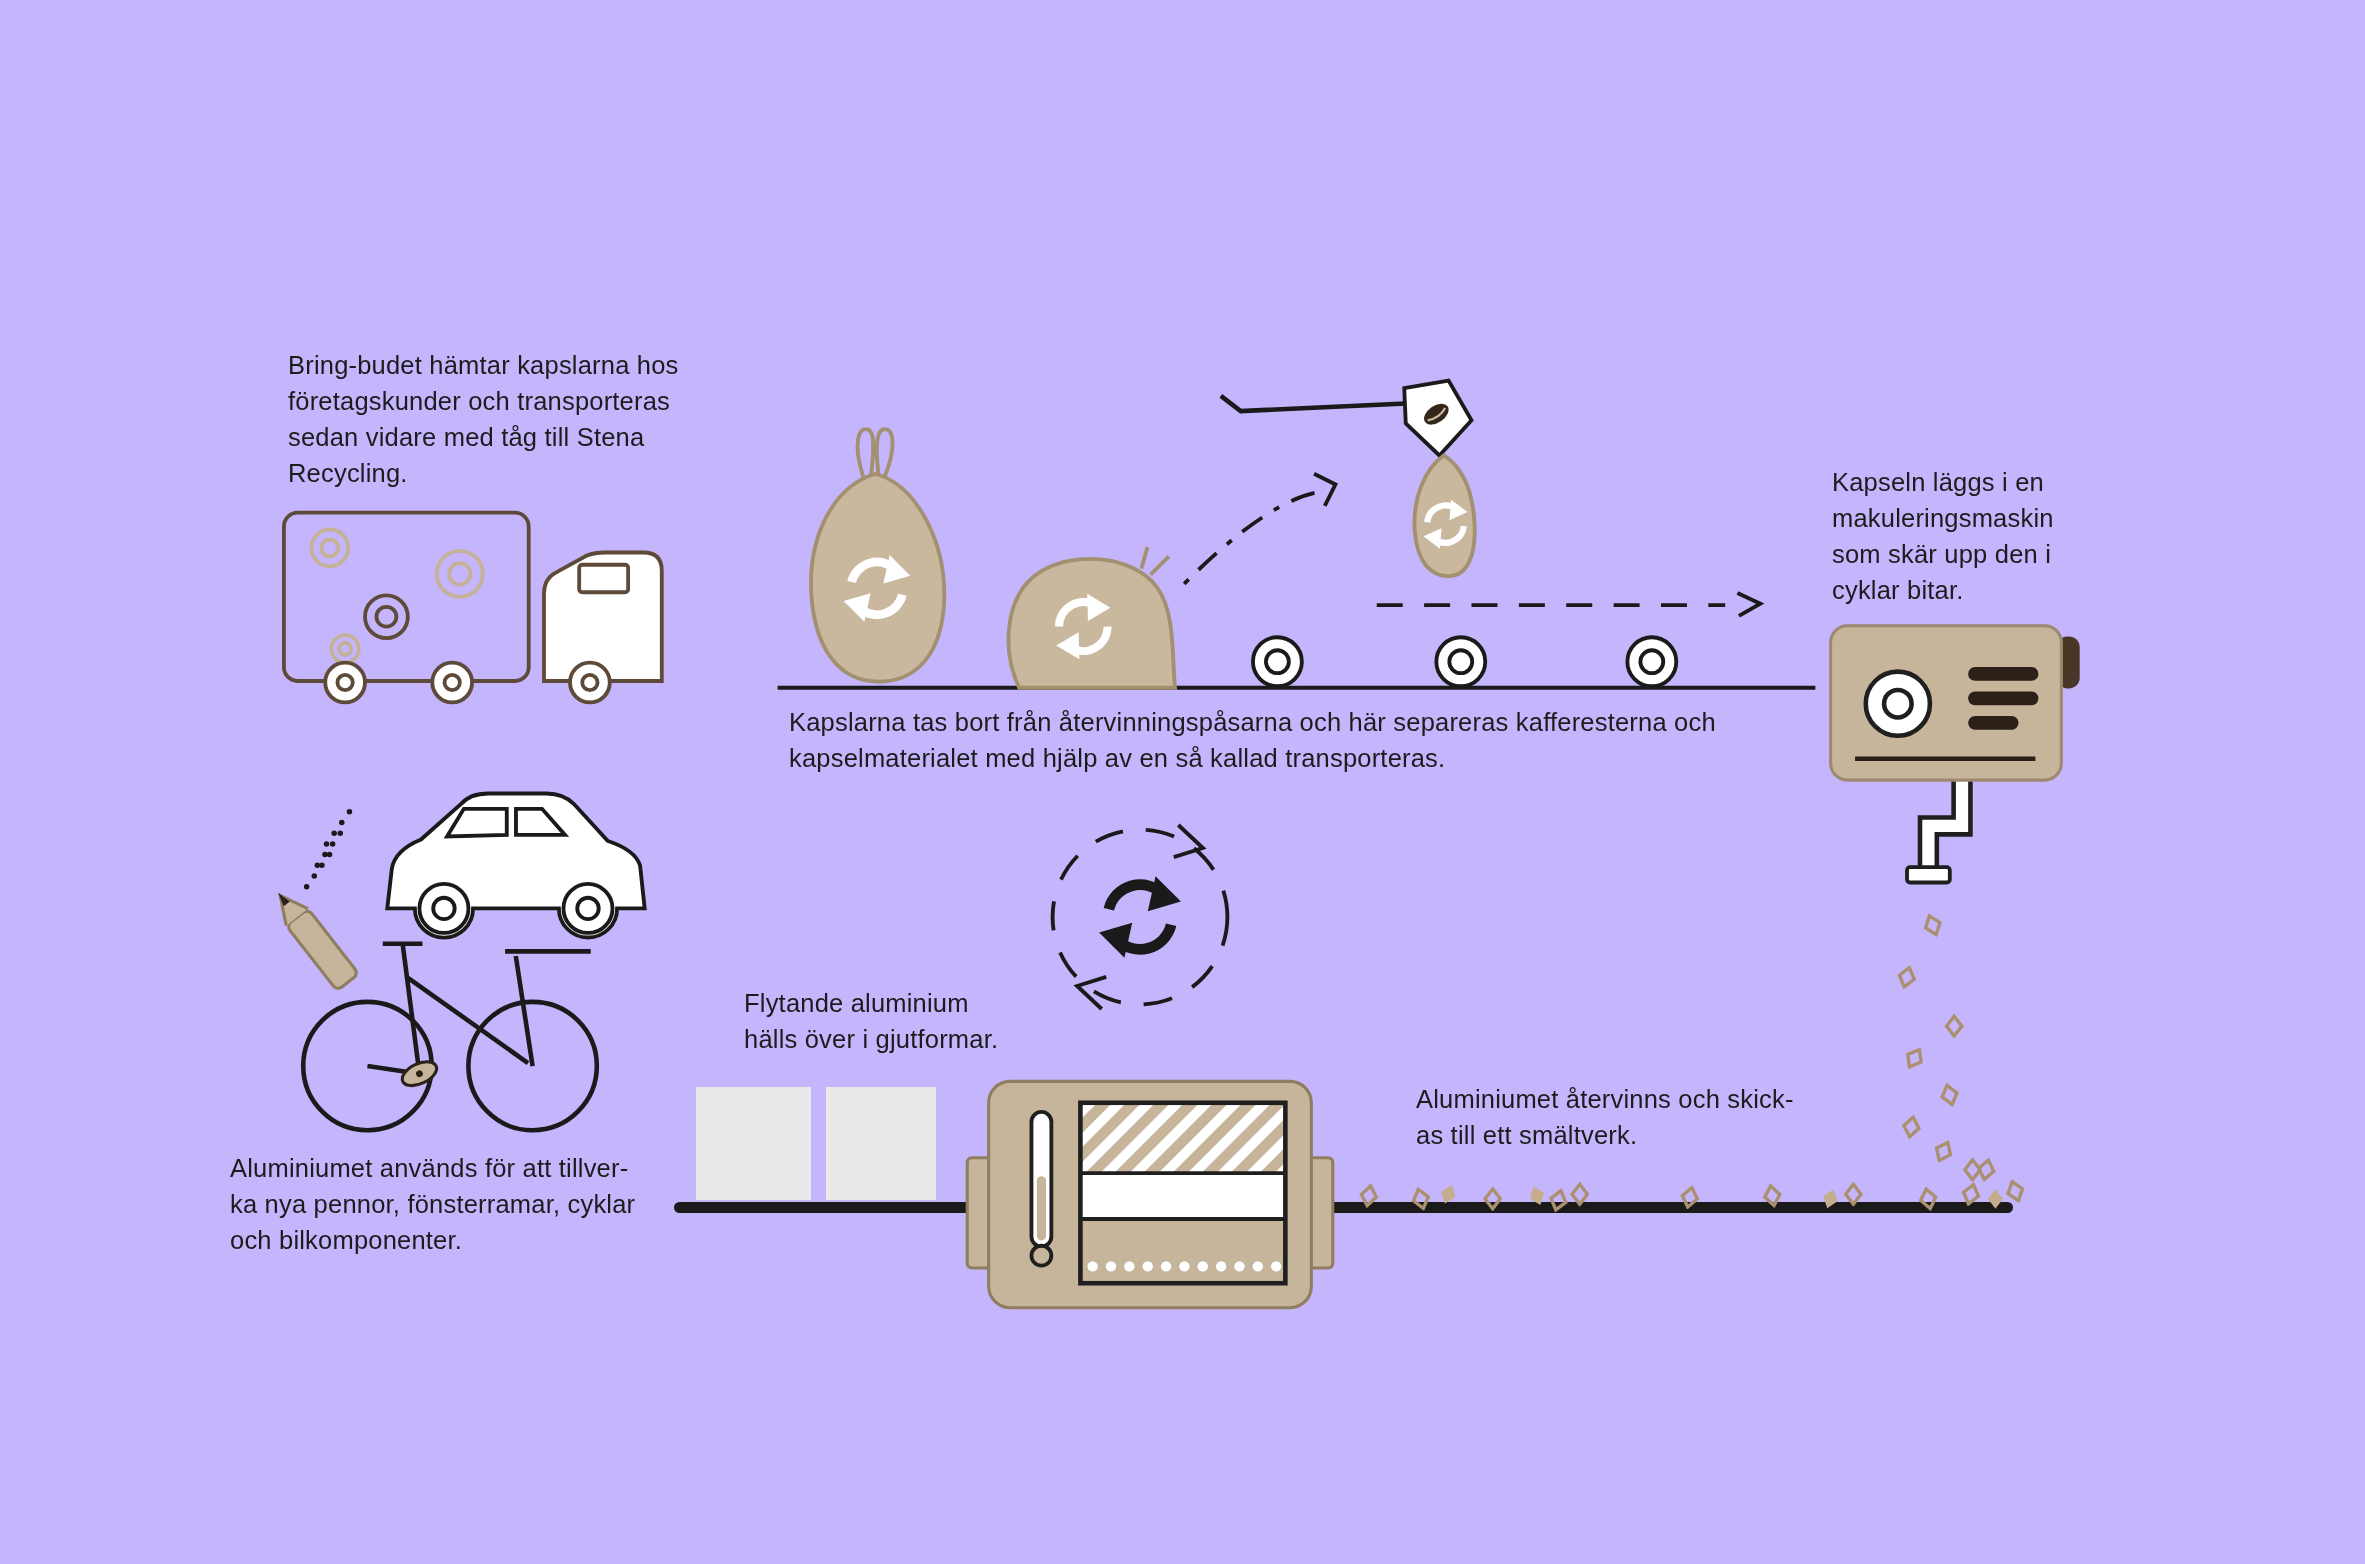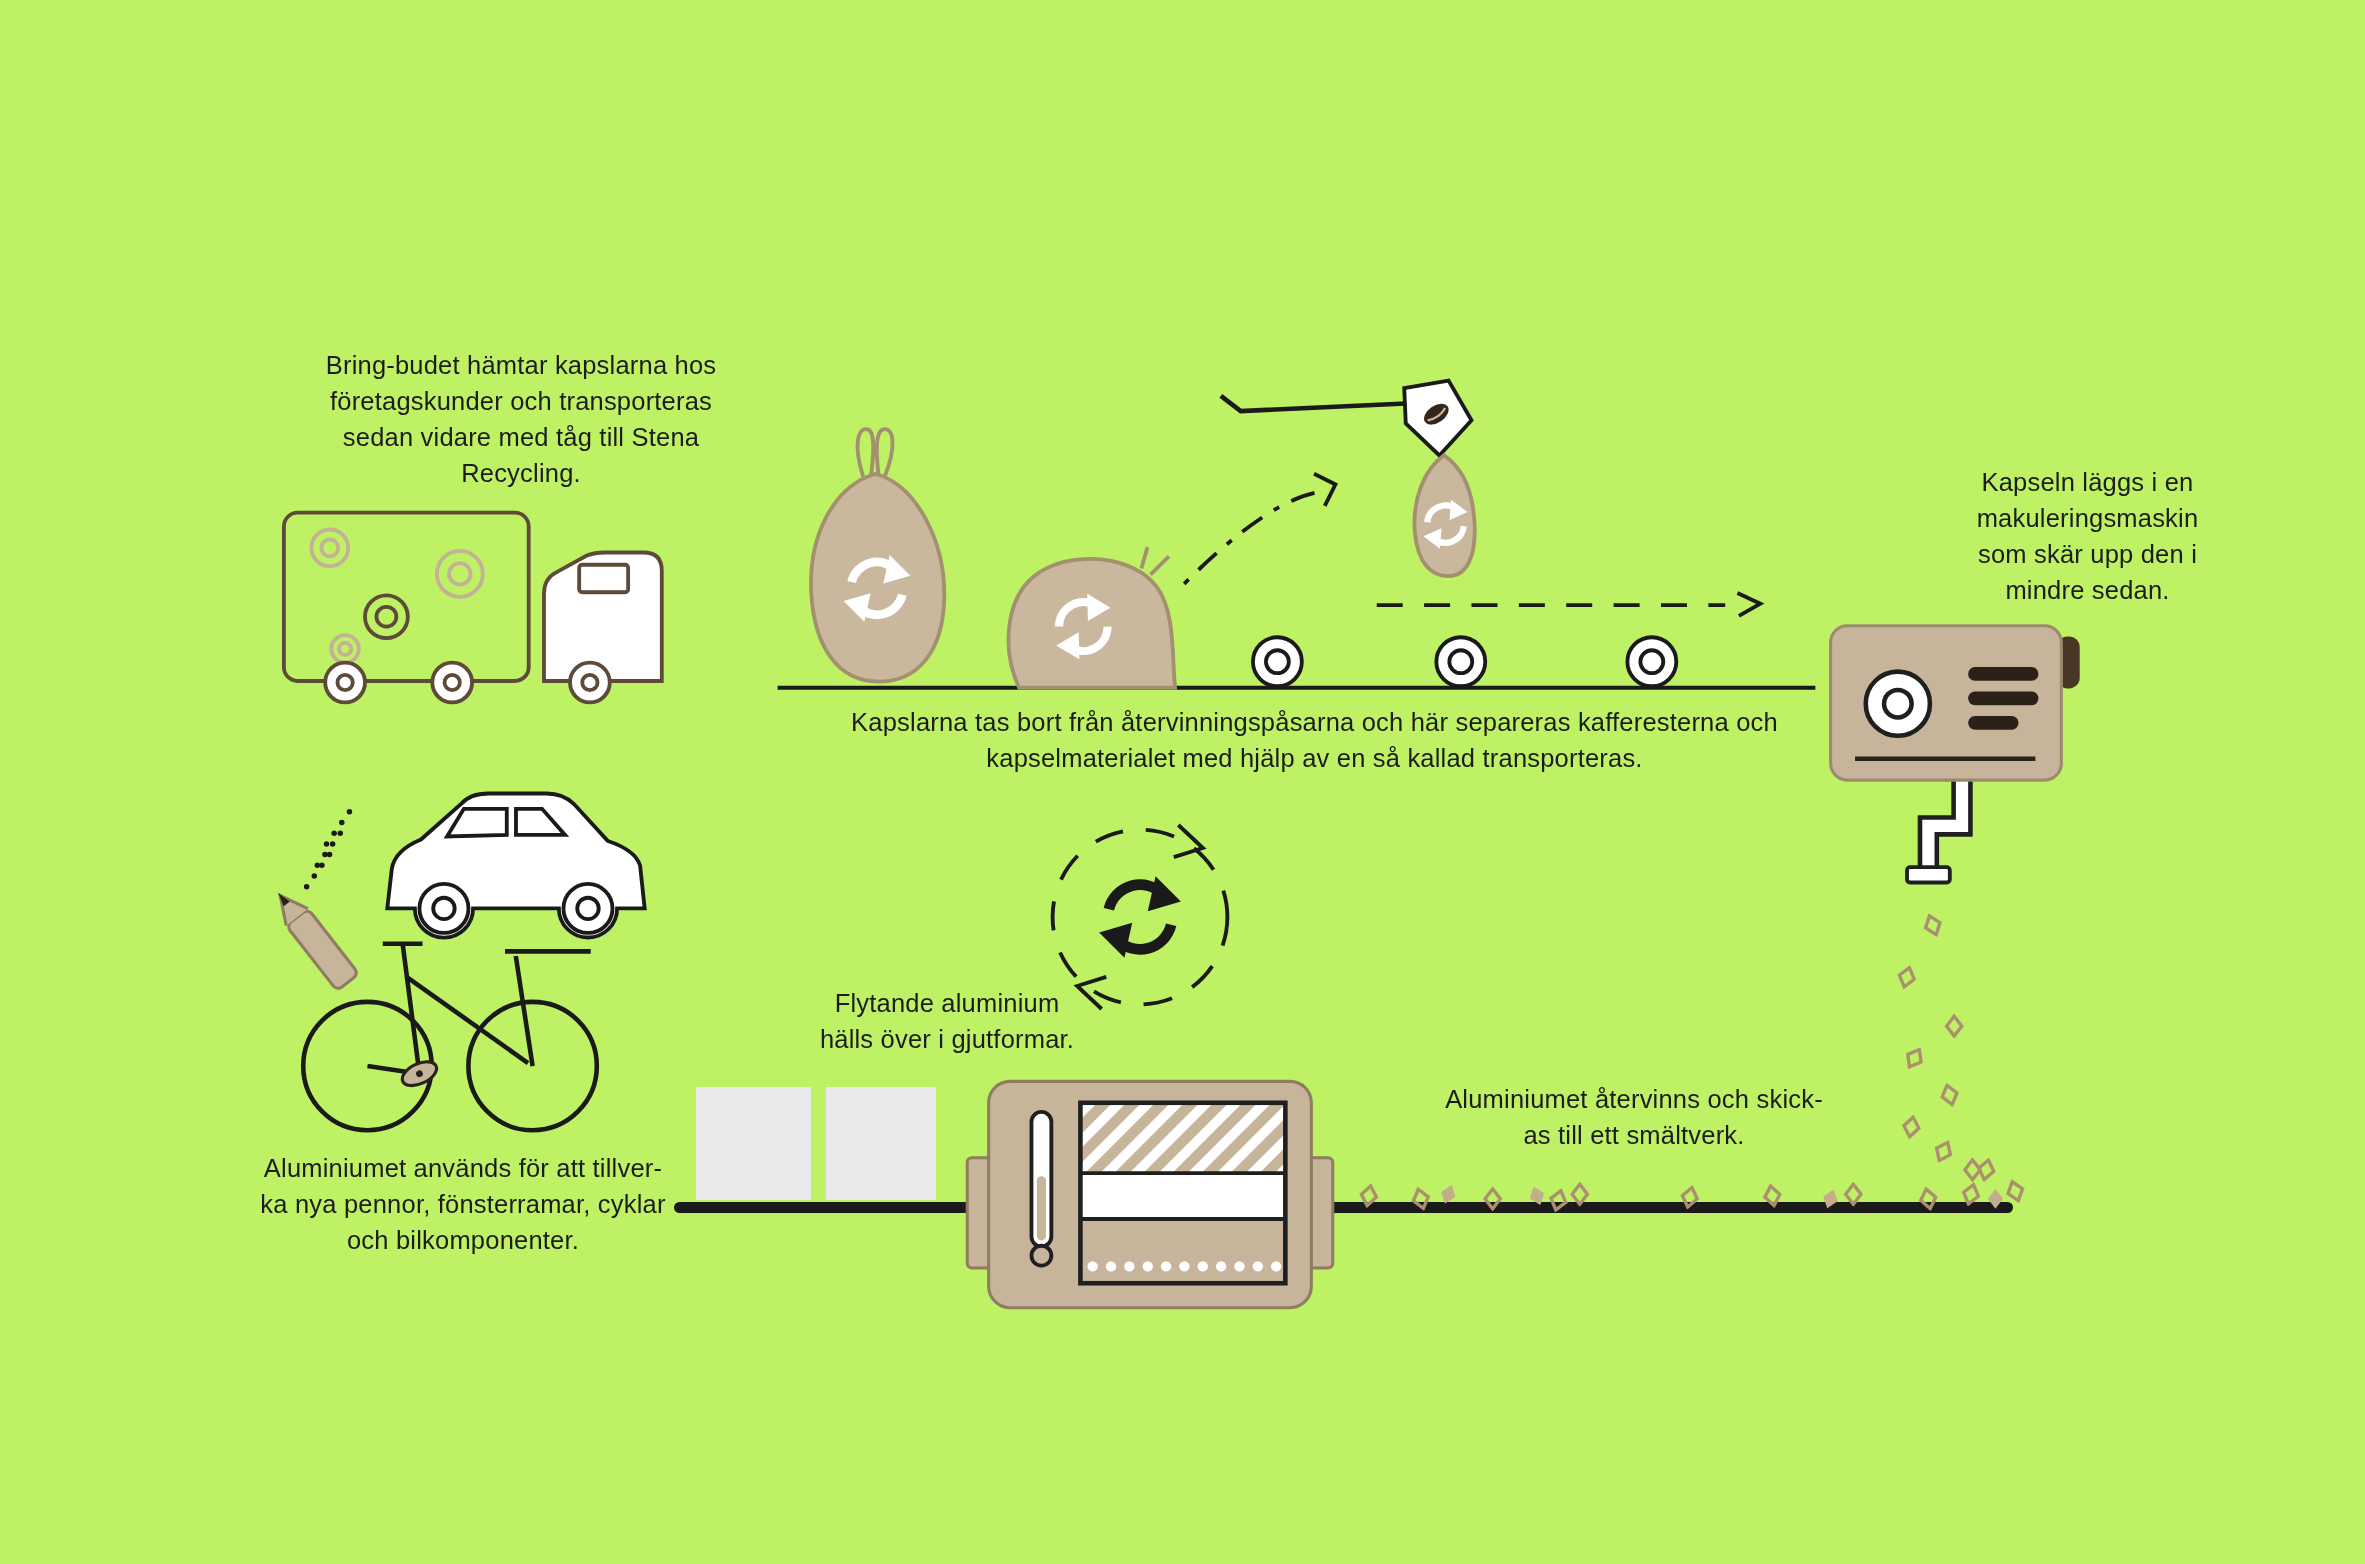--- a/index.html
+++ b/index.html
@@ -1,21 +1,20 @@
 <!DOCTYPE html>
 <html style="font-size:12px"><head>
 <meta charset="utf-8">
 <style>
   * { margin:0; padding:0; box-sizing:border-box; }
   html,body { background:#ffffff; }
   #canvas {
     position:relative; width:2366px; height:1564px;
-    background:#bef264; overflow:hidden;
+    background:#c4b5fd; overflow:hidden;
     font-family:"Liberation Sans", sans-serif;
-    text-align:center;
   }
   .abs { position:absolute; }
   svg.abs { overflow:visible; }
   .label {
     position:absolute; font-size:25.5px; line-height:36px;
     color:#1c1c1c; white-space:pre-line; letter-spacing:0.2px;
   }
   .mold { position:absolute; background:#e9e9e9; }
   #ground-line { position:absolute; background:#1a1a1a; border-radius:6px; }
   .po { stroke:#ab9070; fill:none; stroke-width:2.2; }
@@ -122,21 +121,21 @@
       </g>
     </g>
   </svg>
 
   <div class="label" style="left:789px;top:704px;width:1051px">Kapslarna tas bort från återvinningspåsarna och här separeras kafferesterna och
 kapselmaterialet med hjälp av en så kallad transporteras.</div>
 
   <div class="label" style="left:1832px;top:464px;width:511px">Kapseln läggs i en
 makuleringsmaskin
 som skär upp den i
-mindre sedan.</div>
+cyklar bitar.</div>
 
   <svg class="abs" style="left:1821px;top:612px;width:279px;height:298px" viewBox="0 0 182 195">
     <g>
       <path d="M92,108 V140 H70 V168" fill="none" stroke="#1f1f1f" stroke-width="14"></path>
       <path d="M92,108 V140 H70 V168" fill="none" stroke="#ffffff" stroke-width="8"></path>
       <rect x="56" y="167" width="28" height="10" rx="2" fill="#ffffff" stroke="#1f1f1f" stroke-width="2.5"></rect>
     </g>
     <rect x="154" y="16" width="15" height="34" rx="7" fill="#4a3627"></rect>
     <rect x="6" y="9" width="151" height="101" rx="11" fill="#c6b49b" stroke="#9b8a70" stroke-width="2"></rect>
     <g>

